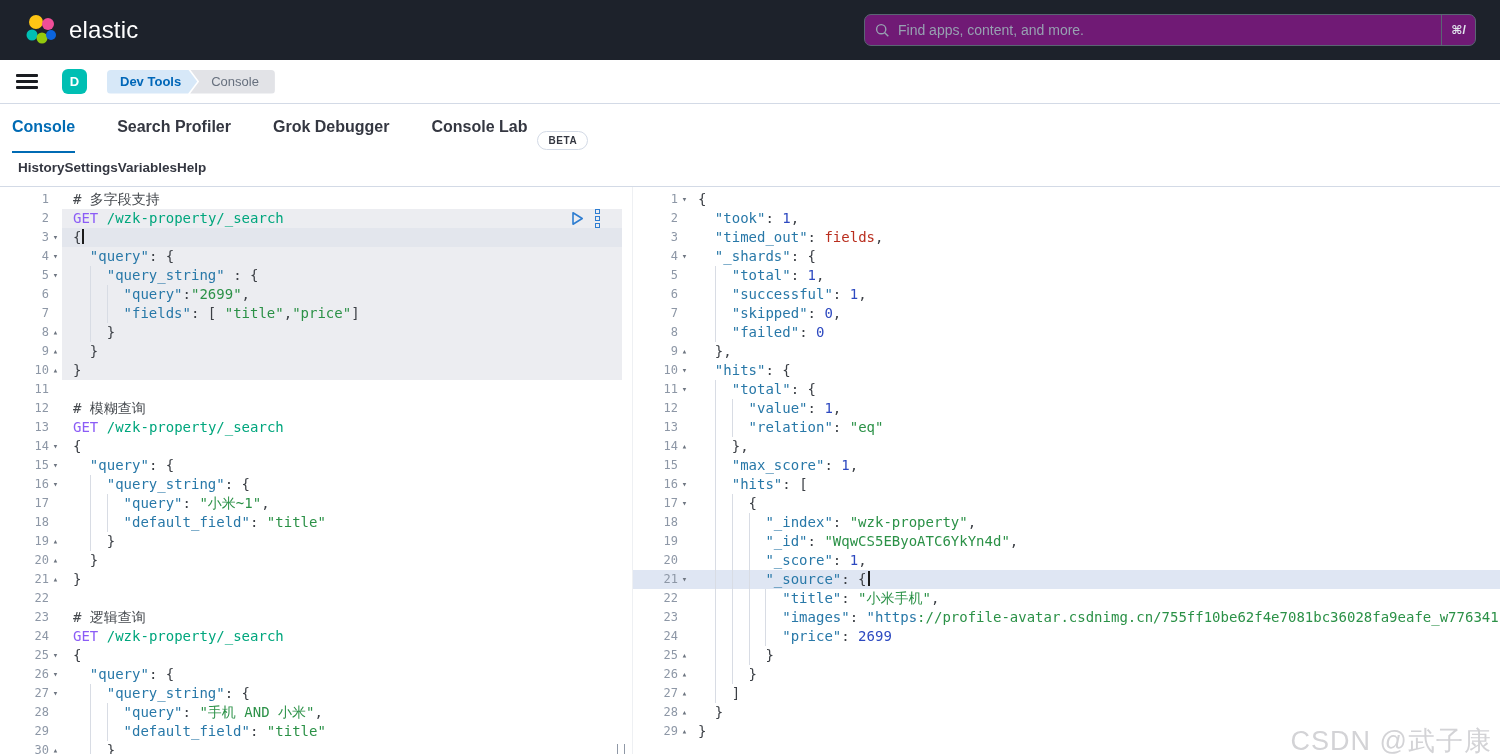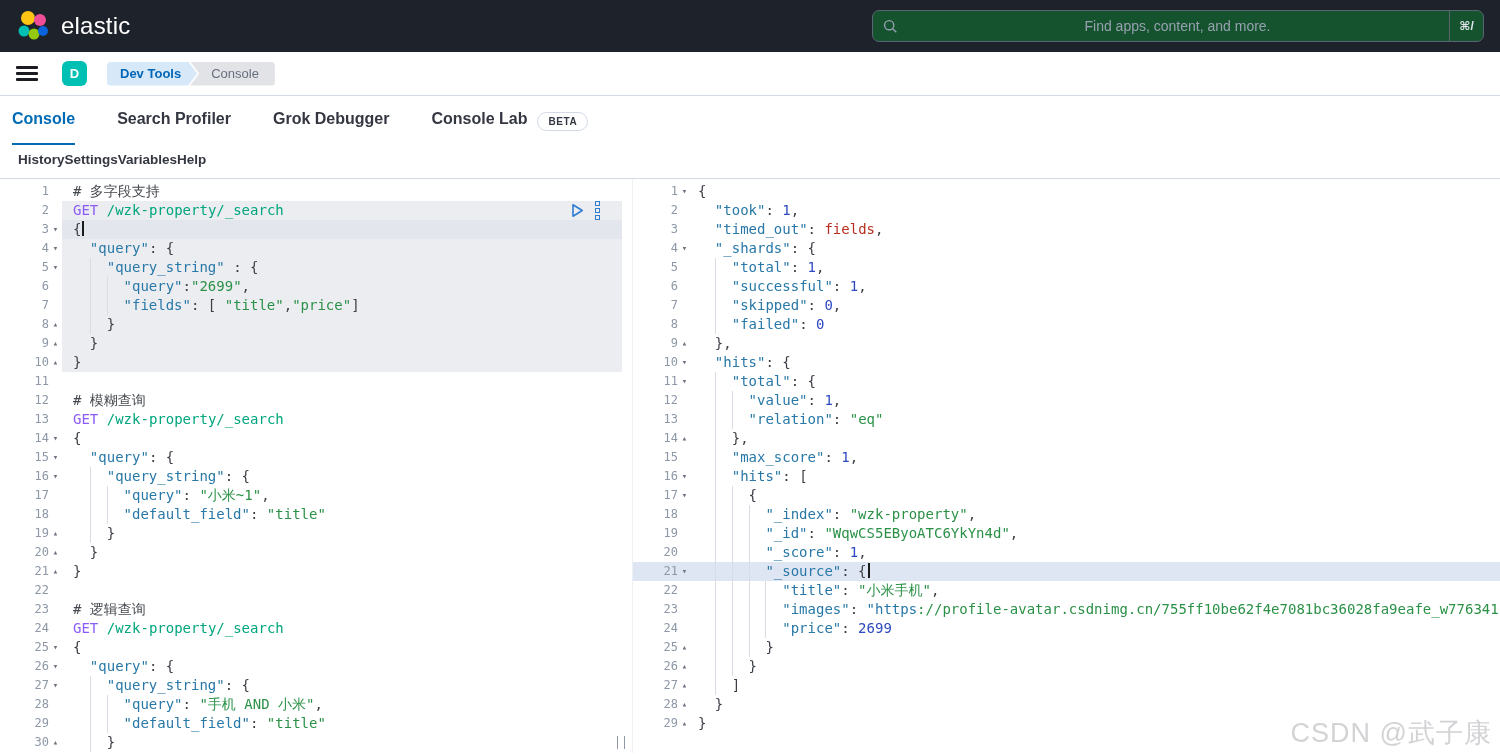--- a/index.html
+++ b/index.html
@@ -1,23 +1,23 @@
 <!DOCTYPE html>
 <html><head>
 <meta charset="utf-8">
 <style>
   * { box-sizing: border-box; margin: 0; padding: 0; }
   html,body { width:1500px; height:754px; overflow:hidden; background:#fff;
     font-family:"Liberation Sans","DejaVu Sans",sans-serif; }
 
   
-  .hdr { height:52px; background:#1d222b; display:flex; align-items:center; padding:0 16px;text-align:center; }
+  .hdr { height:60px; background:#1d222b; display:flex; align-items:center; padding:0 24px; }
   .brand { display:flex; align-items:center; gap:11px; }
   .brand-name { color:#fff; font-size:24px; font-weight:400; letter-spacing:.2px; }
-  .searchbox { margin-left:auto; width:612px; height:32px; background:#14532d;
+  .searchbox { margin-left:auto; width:612px; height:32px; background:#701a75;
     border:1px solid #5a6573; border-radius:7px; display:flex; align-items:center; overflow:hidden; }
   .searchbox .ph { color:#97a1b1; font-size:14px; margin-left:8px; flex:1; }
   .searchbox .kbd { border-left:1px solid #5a6573; height:100%; width:34px; display:flex;
     align-items:center; justify-content:center; color:#e2e6ed; font-size:12px; font-weight:bold; }
   .mag { margin-left:10px; }
 
   
   .crumbbar { height:44px; border-bottom:1px solid #d3dae6; display:flex; align-items:center; padding:0 16px; background:#fff; }
   .burger { width:22px; height:15px; display:flex; flex-direction:column; justify-content:space-between; cursor:pointer; }
   .burger i { display:block; height:2.6px; background:#1a1c21; border-radius:1px; }
@@ -28,21 +28,21 @@
   .crumb.c0 { background:#d7e8f8; color:#0067b8; font-weight:bold;
     clip-path:polygon(0 0,calc(100% - 9px) 0,100% 50%,calc(100% - 9px) 100%,0 100%); border-radius:4px 0 0 4px; }
   .crumb.c1 { background:#e2e3e7; color:#67707e; margin-left:-7px; padding-left:21px; border-radius:0 4px 4px 0;
     clip-path:polygon(0 0,100% 0,100% 100%,0 100%,9px 50%); }
 
   
   .tabbar { height:49px; display:flex; gap:42px; padding:14px 0 0 12px; background:#fff; }
   .tab { font-size:16px; font-weight:bold; color:#343741; padding-bottom:13px; cursor:pointer; display:flex; align-items:flex-start; gap:10px; }
   .tab.active { color:#006bb4; border-bottom:2.5px solid #006bb4; }
   .beta { border:1px solid #d3dae6; background:#fff; color:#343741; border-radius:12px;
-    font-size:10px; font-weight:bold; letter-spacing:.6px; padding:3px 10px; margin-top:2px; }
+    font-size:10px; font-weight:bold; letter-spacing:.6px; padding:3px 10px; margin-top:13px; }
 
   
   .menubar { height:34px; border-bottom:1px solid #d3dae6; display:flex; align-items:center; padding:0 0 4px 18px; background:#fff; }
   .menu-item { font-size:13.5px; font-weight:bold; color:#343741; cursor:pointer; }
 
   
   .editor { position:relative; height:574px; background:#fff; }
   .pane { position:absolute; top:0; bottom:0; overflow:hidden; background:#fff; }
   .pane.left  { left:0; width:622px; padding-top:3px; }
   .pane.right { left:632px; right:0; padding-top:3px; border-left:1px solid #eef0f3; }

